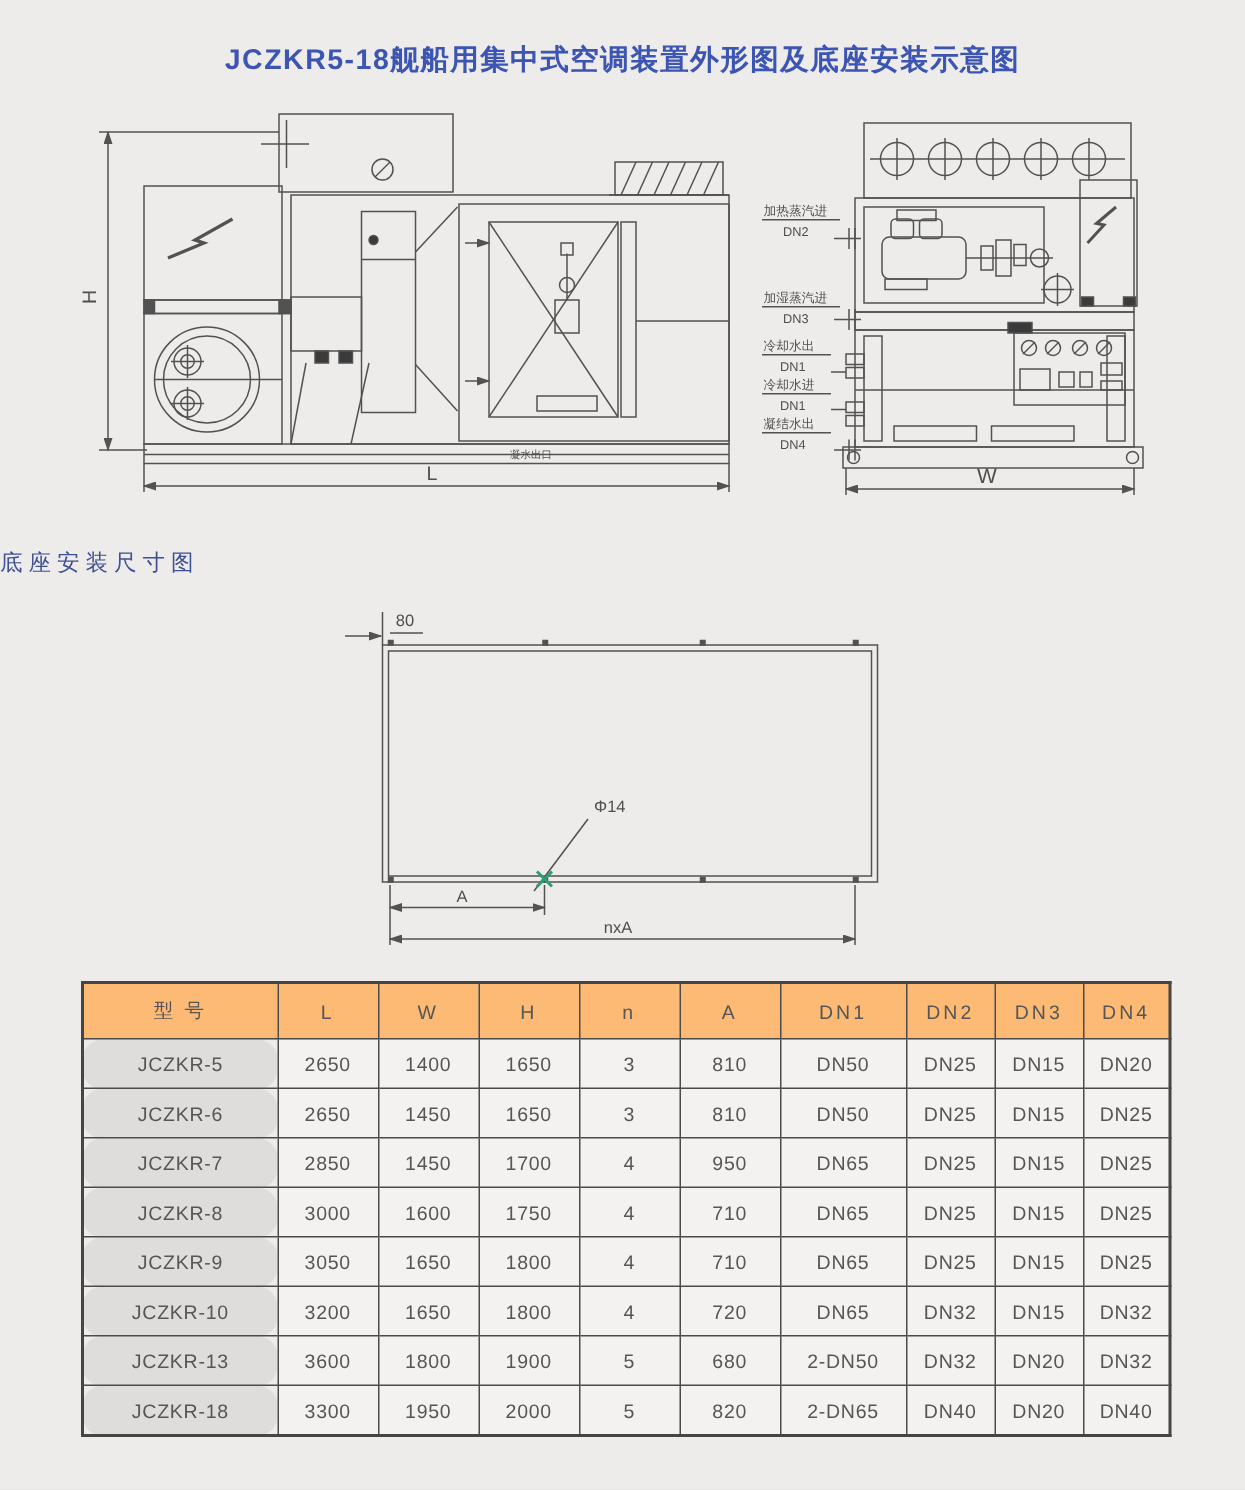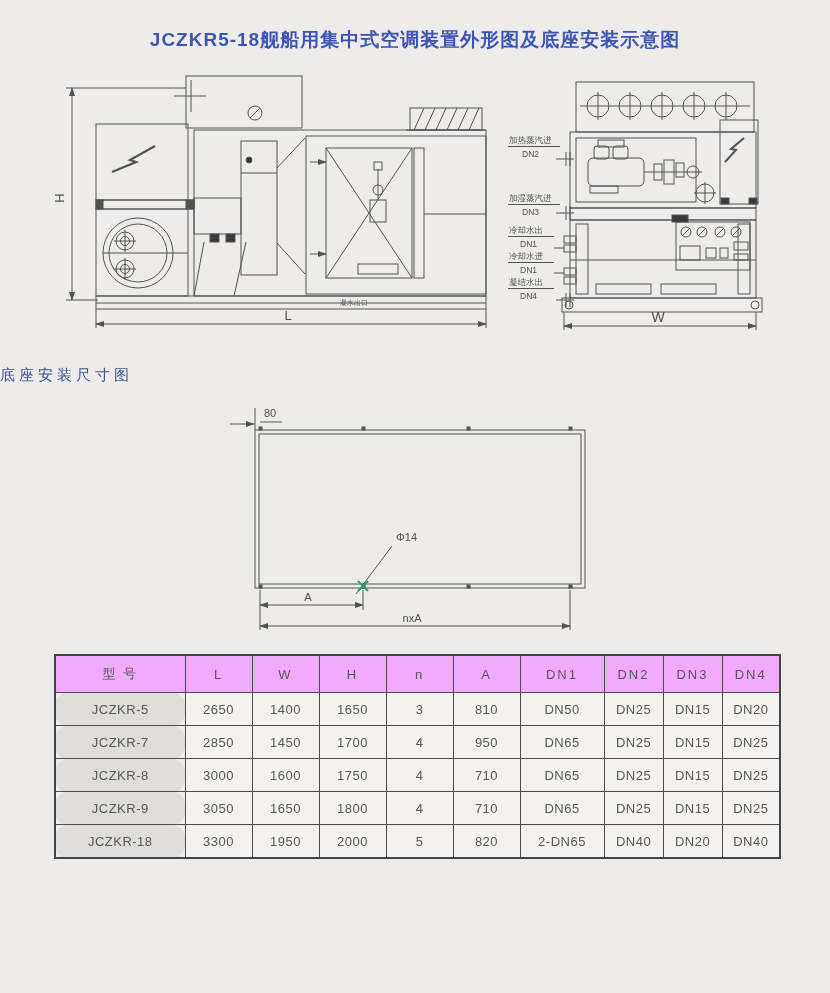--- a/index.html
+++ b/index.html
@@ -8,21 +8,21 @@
   .title{position:absolute;top:27px;left:0;width:100%;text-align:center;margin:0;
          font-size:19px;font-weight:bold;color:#3c55b2;letter-spacing:1px;}
   .section-title{position:absolute;top:366px;left:0;width:100%;
          font-size:15px;color:#3f5094;letter-spacing:4px;}
   svg{position:absolute;overflow:visible;}
   svg text{font-family:"Liberation Sans",sans-serif;fill:#4f4f4f;}
   .spec-table{position:absolute;left:54px;top:654px;width:727px;border-collapse:collapse;
          table-layout:fixed;font-size:13px;color:#565656;border:2px solid #454545;}
   .spec-table th,.spec-table td{border:1px solid #4b4b4b;text-align:center;padding:0;
          height:32px;font-weight:normal;letter-spacing:.5px;}
-  .spec-table thead th{height:36px;background:#f0abfc;letter-spacing:2px;}
+  .spec-table thead th{height:36px;background:#fdba74;letter-spacing:2px;}
   .spec-table tbody th{background:#dedddb;border-radius:13px;}
   .spec-table td{background:#f3f2f0;}
 </style>
 </head>
 <body>
 
 <div class="page">
 
   <h1 class="title">JCZKR5-18舰船用集中式空调装置外形图及底座安装示意图</h1>
 
@@ -355,20 +355,32 @@
           <td>1400</td>
           <td>1650</td>
           <td>3</td>
           <td>810</td>
           <td>DN50</td>
           <td>DN25</td>
           <td>DN15</td>
           <td>DN20</td>
         </tr>
       <tr>
+          <th>JCZKR-6</th>
+          <td>2650</td>
+          <td>1450</td>
+          <td>1650</td>
+          <td>3</td>
+          <td>810</td>
+          <td>DN50</td>
+          <td>DN25</td>
+          <td>DN15</td>
+          <td>DN25</td>
+        </tr>
+      <tr>
           <th>JCZKR-7</th>
           <td>2850</td>
           <td>1450</td>
           <td>1700</td>
           <td>4</td>
           <td>950</td>
           <td>DN65</td>
           <td>DN25</td>
           <td>DN15</td>
           <td>DN25</td>
@@ -389,20 +401,44 @@
           <th>JCZKR-9</th>
           <td>3050</td>
           <td>1650</td>
           <td>1800</td>
           <td>4</td>
           <td>710</td>
           <td>DN65</td>
           <td>DN25</td>
           <td>DN15</td>
           <td>DN25</td>
+        </tr>
+      <tr>
+          <th>JCZKR-10</th>
+          <td>3200</td>
+          <td>1650</td>
+          <td>1800</td>
+          <td>4</td>
+          <td>720</td>
+          <td>DN65</td>
+          <td>DN32</td>
+          <td>DN15</td>
+          <td>DN32</td>
+        </tr>
+      <tr>
+          <th>JCZKR-13</th>
+          <td>3600</td>
+          <td>1800</td>
+          <td>1900</td>
+          <td>5</td>
+          <td>680</td>
+          <td>2-DN50</td>
+          <td>DN32</td>
+          <td>DN20</td>
+          <td>DN32</td>
         </tr>
       <tr>
           <th>JCZKR-18</th>
           <td>3300</td>
           <td>1950</td>
           <td>2000</td>
           <td>5</td>
           <td>820</td>
           <td>2-DN65</td>
           <td>DN40</td>

